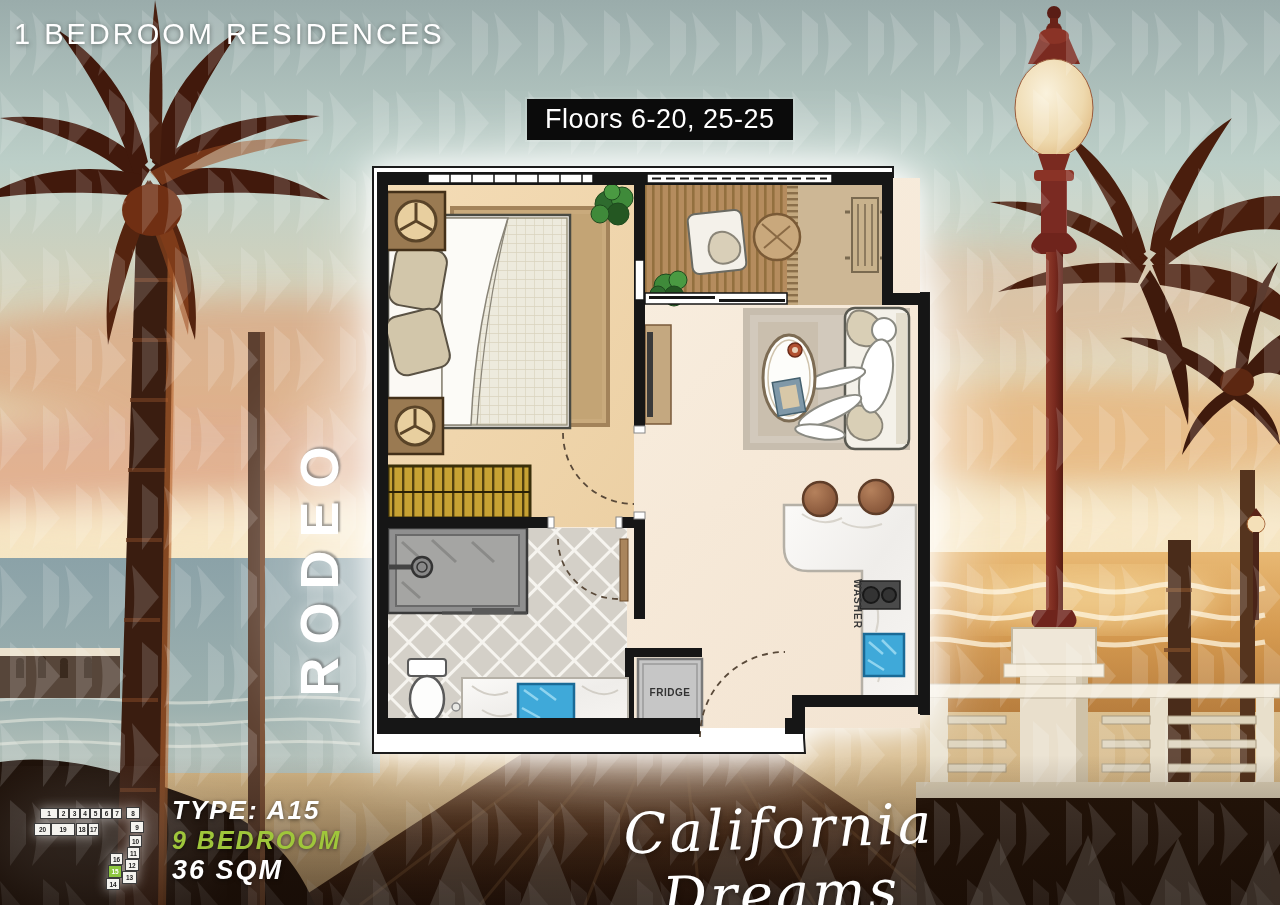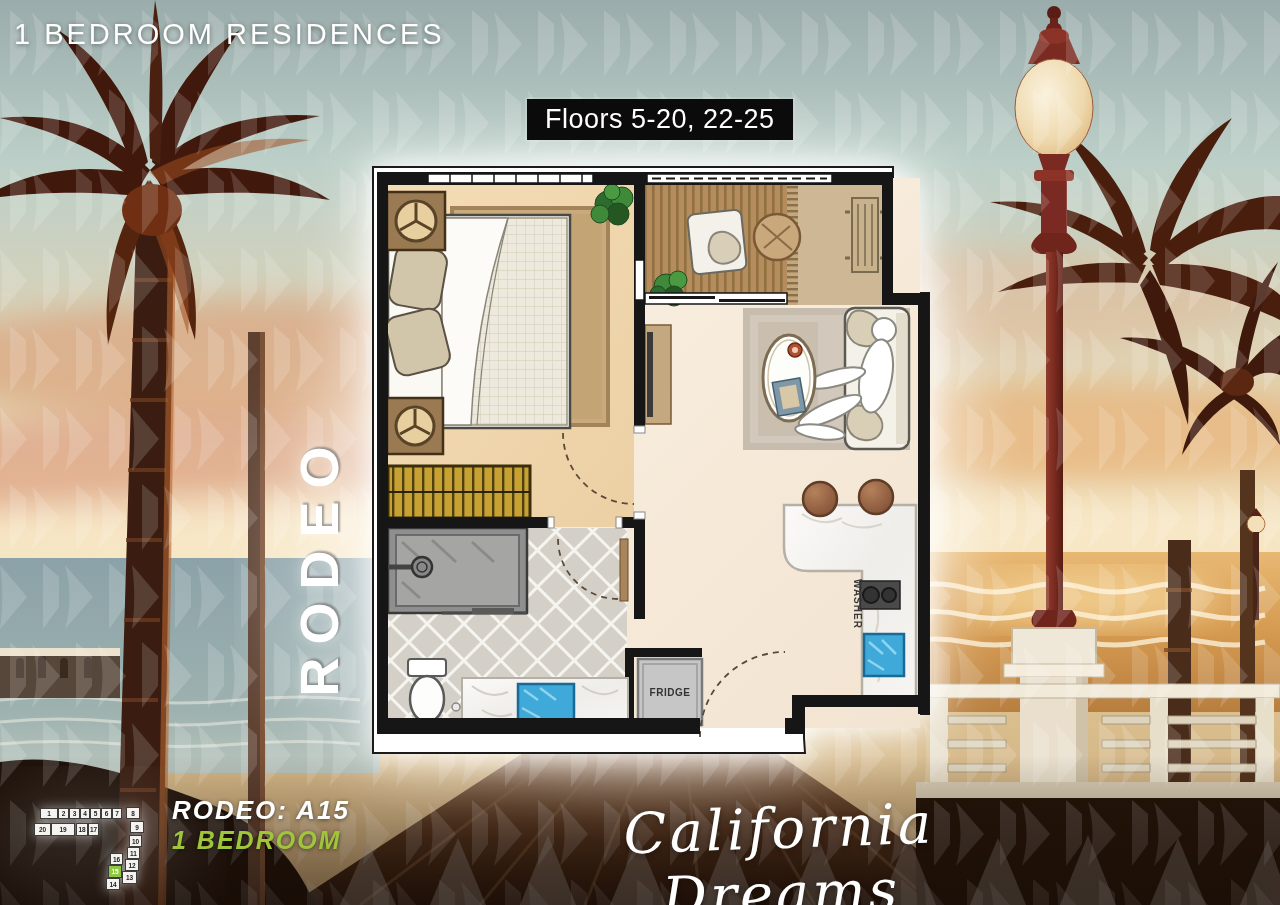--- a/index.html
+++ b/index.html
@@ -509,21 +509,21 @@
       <rect x="176" y="355" width="6" height="11" fill="#fff" stroke="#888" stroke-width="1"></rect>
       <rect x="244" y="355" width="6" height="11" fill="#fff" stroke="#888" stroke-width="1"></rect>
     </g>
 
     <rect x="248" y="377" width="8" height="62" fill="#a9855c" stroke="#6a4a2a" stroke-width="1"></rect>
   </svg>
   </div>
 
   <div class="abs" id="page-title">1 BEDROOM RESIDENCES</div>
 
-  <div class="abs" id="floors-badge" style="background: rgb(11, 11, 11); color: rgb(255, 255, 255);">Floors 5-20, 22-25</div>
+  <div class="abs" id="floors-badge" style="background: rgb(11, 11, 11); color: rgb(255, 255, 255);">Floors 6-20, 25-25</div>
 
   <div class="abs" id="tower-name">RODEO</div>
 
   <div class="abs" id="key-plan">
       <div class="kp-cell" style="left: 10px; top: 6px; width: 18px; height: 11px;">1</div>
       <div class="kp-cell" style="left: 28px; top: 6px; width: 11px; height: 11px;">2</div>
       <div class="kp-cell" style="left: 39px; top: 6px; width: 11px; height: 11px;">3</div>
       <div class="kp-cell" style="left: 50px; top: 6px; width: 10px; height: 11px;">4</div>
       <div class="kp-cell" style="left: 60px; top: 6px; width: 11px; height: 11px;">5</div>
       <div class="kp-cell" style="left: 71px; top: 6px; width: 11px; height: 11px;">6</div>
@@ -537,19 +537,20 @@
       <div class="kp-cell" style="left: 76px; top: 76px; width: 14px; height: 12px;">14</div>
       <div class="kp-cell" style="left: 78px; top: 63px; width: 14px; height: 13px; background: rgb(141, 198, 63); color: rgb(255, 255, 255);">15</div>
       <div class="kp-cell" style="left: 80px; top: 51px; width: 13px; height: 12px;">16</div>
       <div class="kp-cell" style="left: 58px; top: 21px; width: 11px; height: 13px;">17</div>
       <div class="kp-cell" style="left: 46px; top: 21px; width: 12px; height: 13px;">18</div>
       <div class="kp-cell" style="left: 21px; top: 21px; width: 24px; height: 13px;">19</div>
       <div class="kp-cell" style="left: 4px; top: 21px; width: 17px; height: 13px;">20</div>
     </div>
 
   <div class="abs" id="unit-info">
-    <div class="l1">RODEO: A15</div>
-    <div class="l2" style="color: rgb(159, 198, 59);">1 BEDROOM</div>
+    <div class="l1">TYPE: A15</div>
+    <div class="l2" style="color: rgb(159, 198, 59);">9 BEDROOM</div>
+    <div class="l3">36 SQM</div>
   </div>
 
   <div class="abs" id="tagline">California Dreams</div>
 
 </div>
 
 </body></html>

